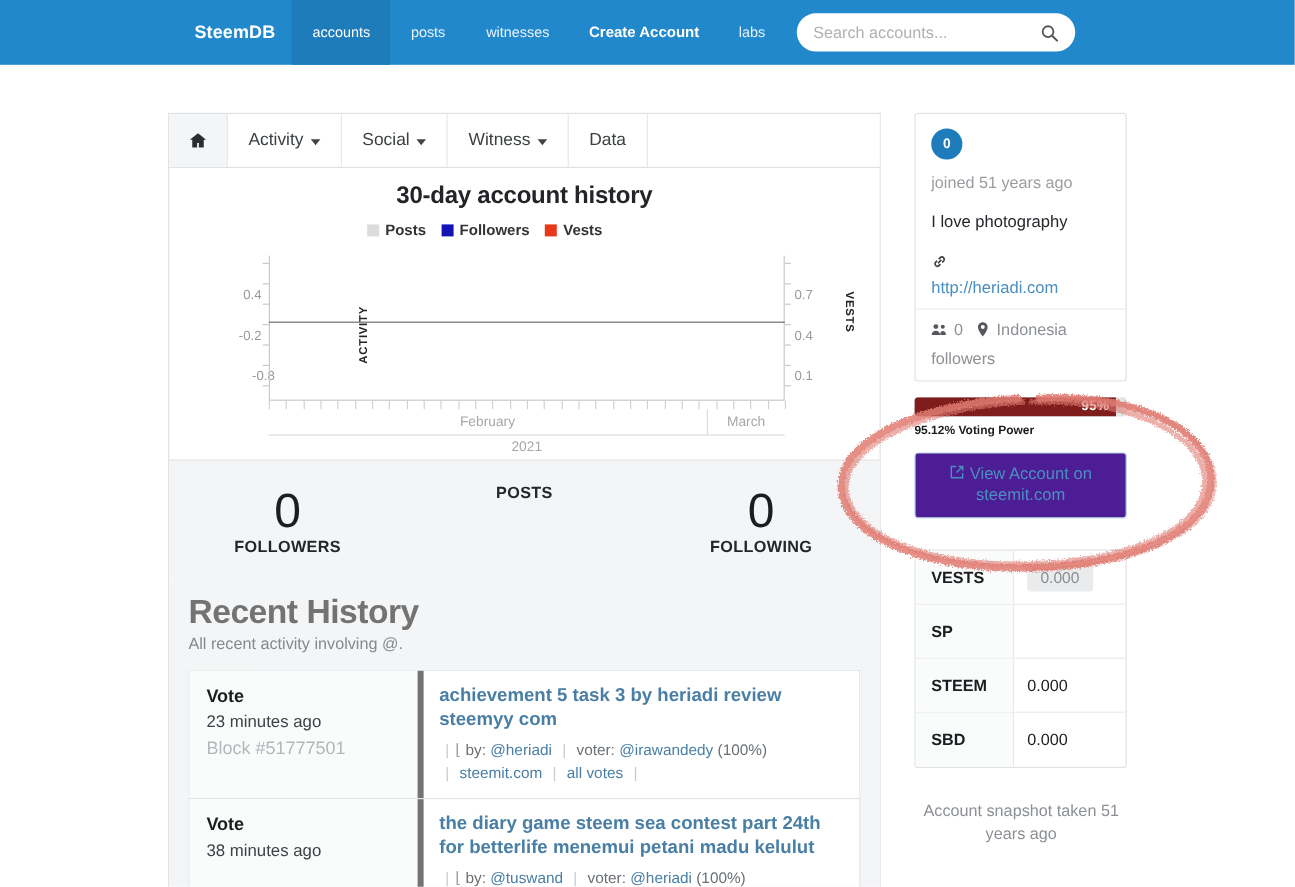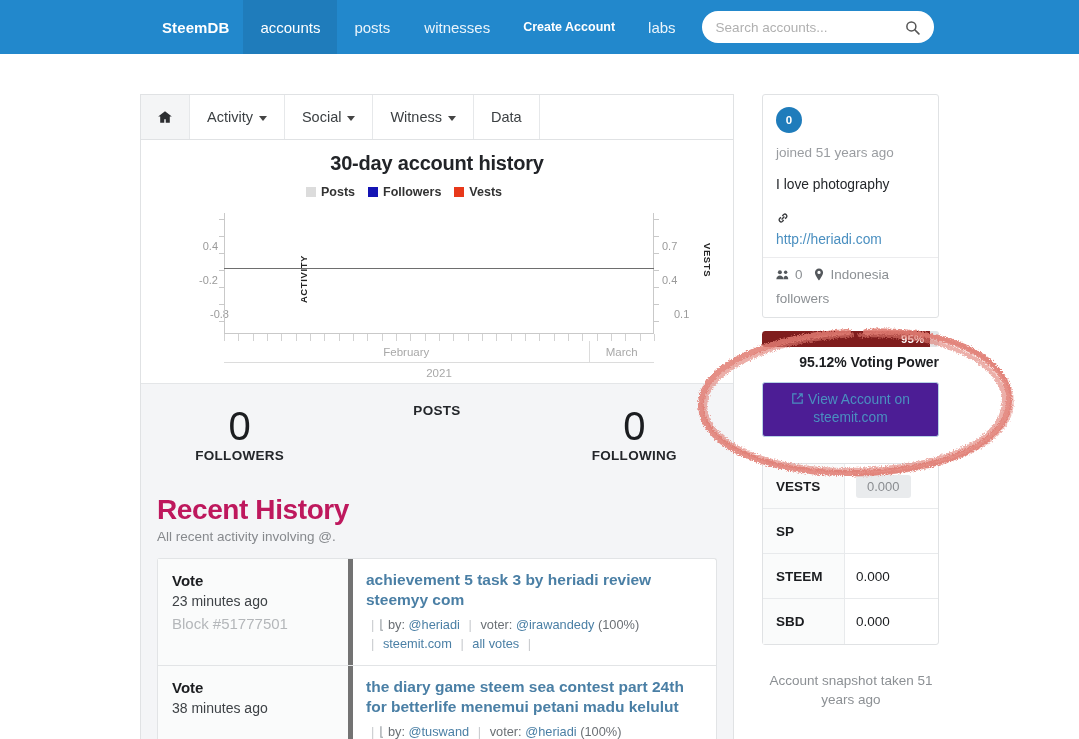--- a/index.html
+++ b/index.html
@@ -19,21 +19,21 @@
     display: flex; align-items: stretch;
   }
   .nav-spacer { width: 148px; flex: none; }
   .nav-brand {
     display: flex; align-items: center; padding: 0 14px;
     color: #ffffff; font-size: 15px; font-weight: bold;
     letter-spacing: .1px; cursor: pointer;
   }
   .nav-item {
     display: flex; align-items: center; padding: 0 17px;
-    color: #eaf4fb; font-size: 15px; cursor: pointer;
+    color: #eaf4fb; font-size: 12px; cursor: pointer;
   }
   .nav-item.active { background: #1f7cbb; color: #ffffff; }
   .nav-item.small { font-size: 12.5px; font-weight: bold; color: #ffffff; padding: 0 16px; }
   .nav-search {
     align-self: center; margin-left: 9px;
     width: 232px; height: 32px;
     background: #ffffff; border-radius: 16px;
     display: flex; align-items: center; padding: 0 14px;
   }
   .nav-search input {
@@ -146,21 +146,21 @@
     position: relative;
   }
   .stat { flex: 1; text-align: center; }
   .stat .num { font-size: 40px; font-weight: 300; color: #1b1d20; line-height: 44px; }
   .stat .lbl { font-size: 13.5px; font-weight: bold; color: #23262a; letter-spacing: .3px; }
   .stat.posts .lbl { margin-bottom: 46px; }
 
   
   .history { background: #f4f5f7; padding: 12px 16px 0 16px; }
   .history h2 {
-    font-size: 28px; font-weight: bold; color: #be185d;
+    font-size: 28px; font-weight: bold; color: #737373;
     letter-spacing: -.4px;
   }
   .history .sub { font-size: 13.5px; color: #86898d; margin-top: 3px; }
 
   .hlist { margin-top: 14px; }
   .hrow {
     display: flex; background: #ffffff;
     border: 1px solid #e2e4e6; border-bottom: none;
   }
   .hrow:first-child { border-radius: 3px 3px 0 0; }
@@ -213,21 +213,21 @@
   .vp-bar {
     height: 16px; background: #e3e5e7; border-radius: 3px;
     overflow: hidden; position: relative;
   }
   .vp-fill {
     height: 100%; background: #7f1d1d; border-radius: 3px 0 0 3px;
     display: flex; align-items: center; justify-content: flex-end;
     padding-right: 6px; color: #ffffff; font-size: 11.5px; font-weight: bold;
   }
   .vp-label {
-    text-align: right; font-size: 14px; font-weight: bold;
+    text-align: left; font-size: 10px; font-weight: bold;
     color: #1b1d20; margin-top: 7px;
   }
   .view-btn {
     margin-top: 12px; border: 1px solid #b7d3e6; border-radius: 3px;
     padding: 8px 8px 9px 8px; text-align: center;
     font-size: 13.8px; color: #4a8fc0; line-height: 18px; cursor: pointer;
     background: #4c1d95;
   }
   .ext-icon { width: 13px; height: 13px; vertical-align: -1px; margin-right: 4px; }
 
@@ -326,21 +326,21 @@
     <div class="plot-wrap">
       <div class="axis-title left">ACTIVITY</div>
       <div class="axis-title right">VESTS</div>
 
       <div class="ytick" style="left:45px; top:33px;">0.4</div>
       <div class="ytick" style="left:45px; top:67px;">-0.2</div>
       <div class="ytick" style="left:56px; top:101px;">-0.8</div>
 
       <div class="ytick r" style="left:521px; top:33px;">0.7</div>
       <div class="ytick r" style="left:521px; top:67px;">0.4</div>
-      <div class="ytick r" style="left:533px; top:101px;">0.1</div>
+      <div class="ytick r" style="left:521px; top:101px;">0.1</div>
 
       <div class="plot-area">
         <div class="plot-spine-l"></div>
         <div class="plot-spine-r"></div>
         <div class="tick-m" style="top:6px"></div>
           <div class="tick-m" style="top:23px"></div>
         <div class="tick-m" style="top:40px"></div>
           <div class="tick-m" style="top:57px"></div>
         <div class="tick-m" style="top:74px"></div>
           <div class="tick-m" style="top:91px"></div>

